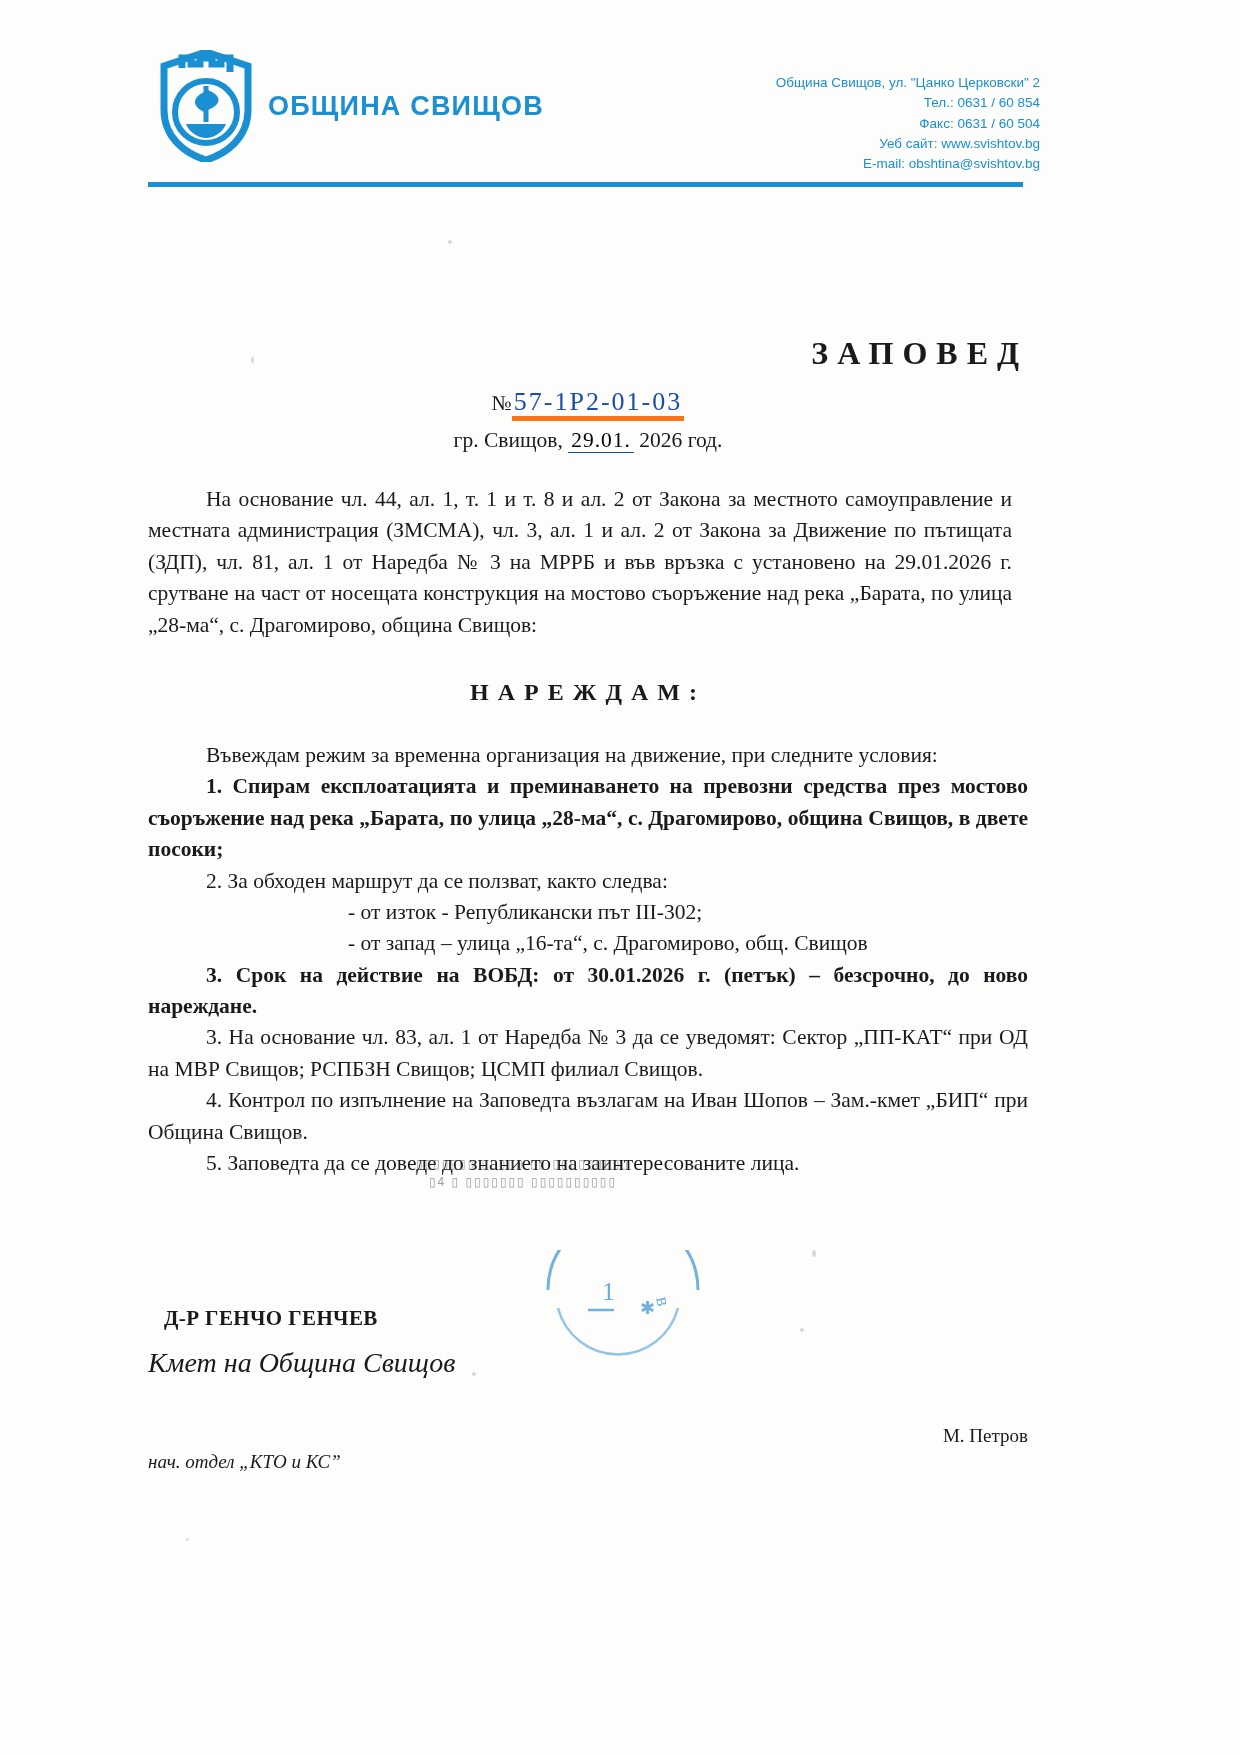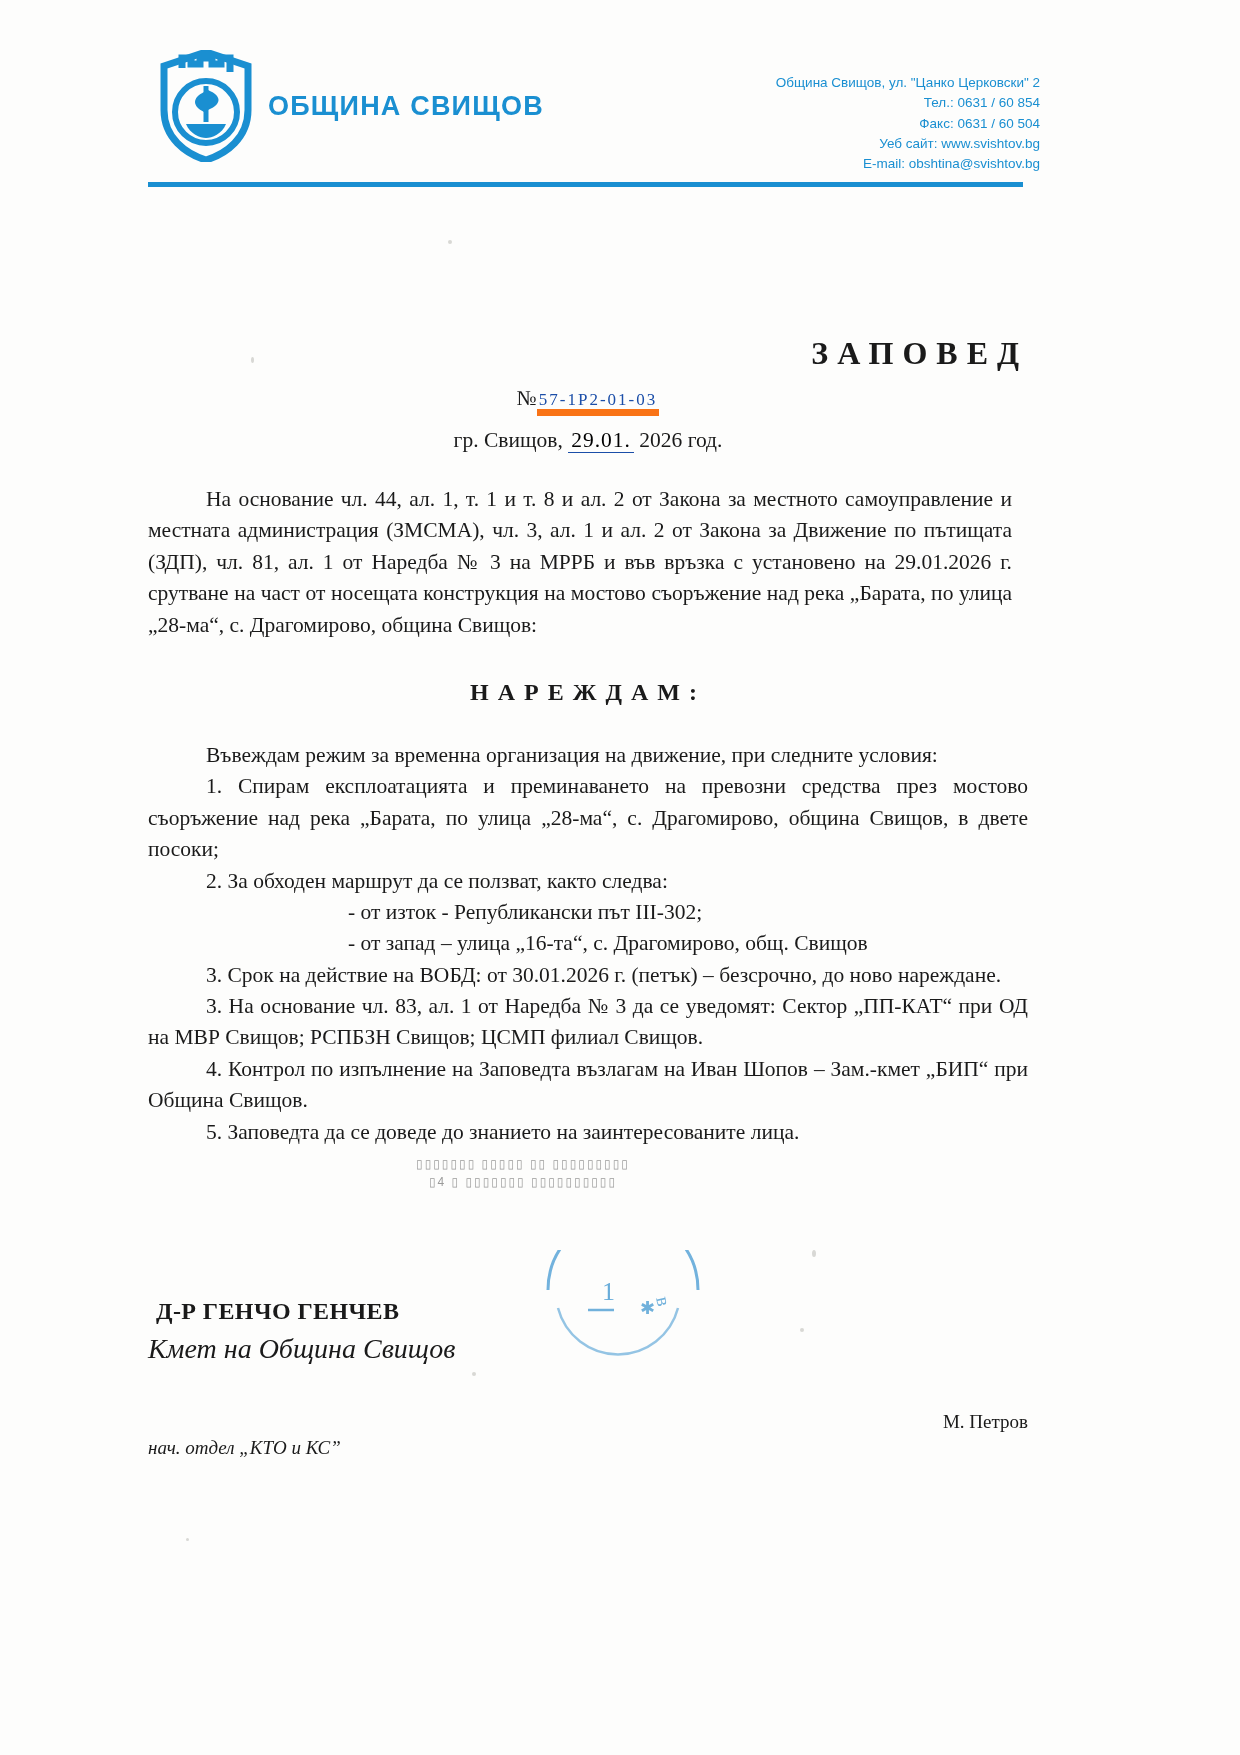--- a/index.html
+++ b/index.html
@@ -92,23 +92,23 @@
     margin: 6px 0 2px 0;
     position: relative;
     height: 34px;
   }
   .order-number .no-label {
     font-family: "Liberation Serif", serif;
   }
   .handwritten {
     font-family: "Liberation Serif", serif;
     color: #1b4ea8;
-    font-size: 17px;
+    font-size: 26px;
     letter-spacing: 2px;
-    border-bottom: 7px solid #f97316;
+    border-bottom: 5px solid #f97316;
     padding: 0 2px;
   }
   .place-date {
     text-align: center;
     font-size: 21.5px;
     margin: 8px 0 28px 0;
   }
   .place-date .hw-date {
     color: #000000;
     border-bottom: 1px solid #1b4ea8;
@@ -119,21 +119,21 @@
     margin: 0 16px 0 0;
     text-indent: 58px;
   }
   .heading2 {
     text-align: center;
     font-weight: bold;
     font-size: 24px;
     letter-spacing: 9px;
     margin: 34px 0 30px 0;
   }
-  .bold { font-weight: normal; }
+  .bold { font-weight: bold; }
   .item {
     margin: 0;
     text-indent: 58px;
   }
   .sub-item {
     margin: 0;
     text-indent: 200px;
   }
 
   
@@ -155,23 +155,23 @@
     letter-spacing: 0.5px;
     text-align: center;
     opacity: 0.55;
   }
   .esign .boxes {
     display: block;
     letter-spacing: 2px;
   }
   .signer-name {
     font-weight: bold;
-    font-size: 24px;
+    font-size: 21px;
     letter-spacing: 0.4px;
-    margin: 8px;
+    margin: 16px;
   }
   .signer-role {
     font-style: italic;
     font-size: 28px;
     margin: 6px 0 7px 0;
   }
   .prep-name {
     font-size: 19px;
     margin: 46px 0 0 0;
     text-align: right;

